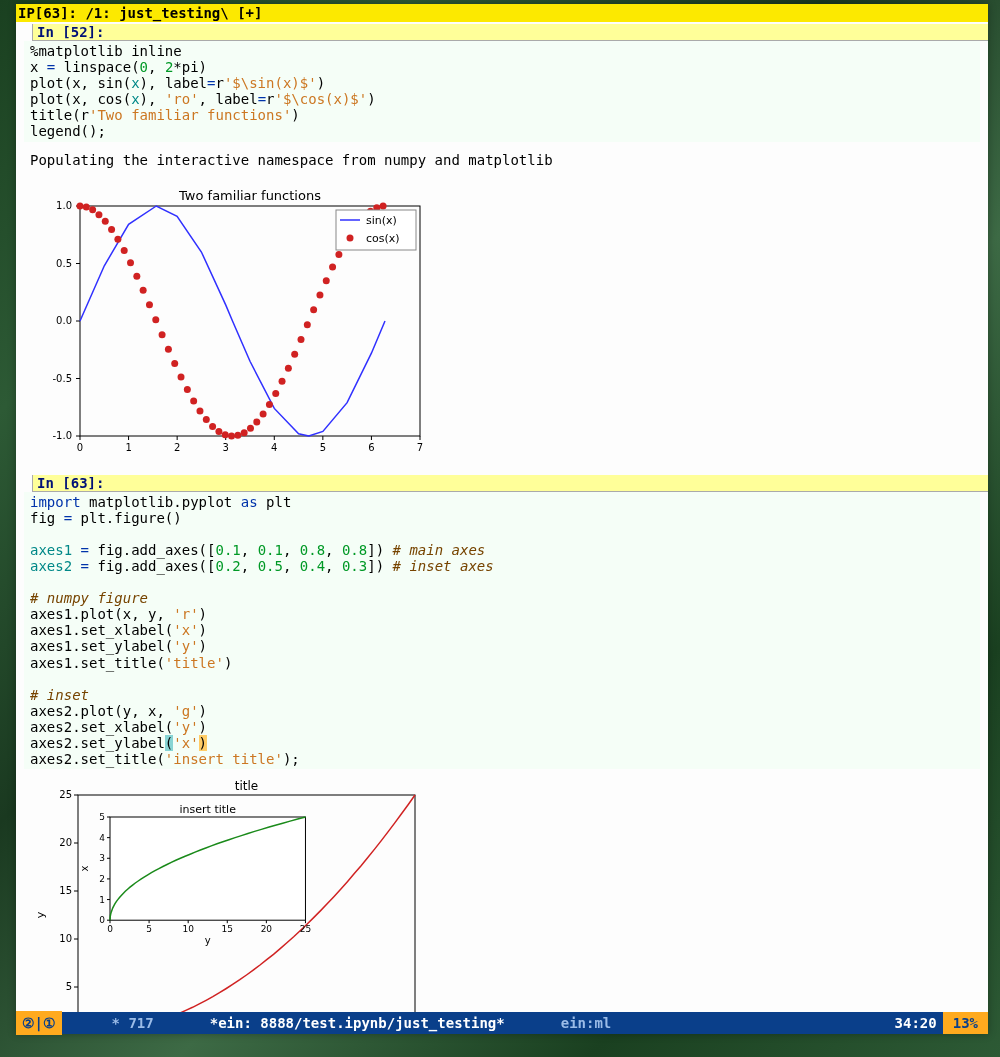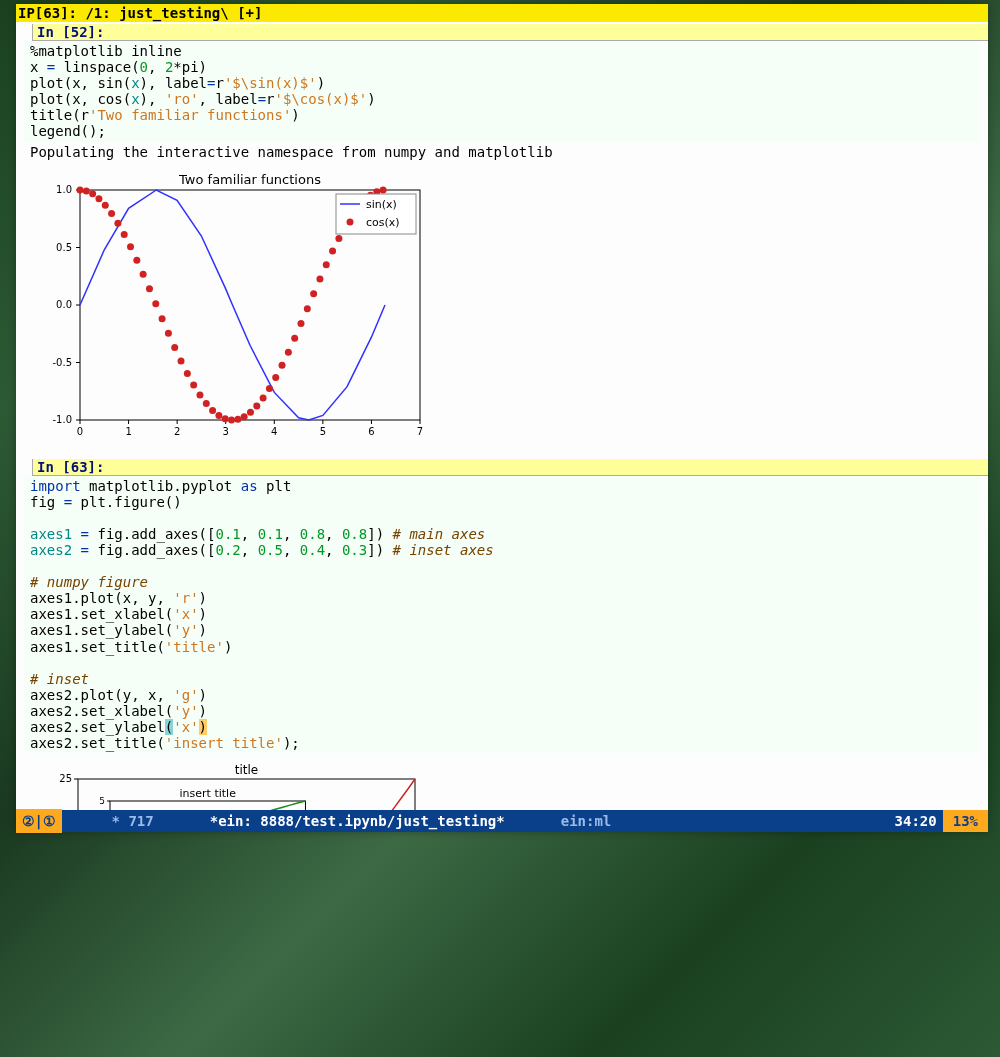--- a/index.html
+++ b/index.html
@@ -1,25 +1,25 @@
 <!DOCTYPE html>
 <html><head>
 <meta charset="utf-8">
 <style>
   * { margin: 0; padding: 0; box-sizing: border-box; }
   html, body { width: 1000px; height: 1057px; font-family: "DejaVu Sans Mono", Consolas, monospace; font-size: 14px; }
   body {
     background: linear-gradient(135deg, #1a4020 0%, #2d5a35 20%, #1a3920 40%, #3d6a45 60%, #1a4020 80%, #2d5a35 100%);
   }
-  .win { position: absolute; left: 16px; top: 4px; width: 972px; height: 828px; background: #d946ef; box-shadow: 0 0 8px rgba(0,0,0,.3); display:flex; flex-direction:column;}
+  .win { position: absolute; left: 16px; top: 4px; width: 972px; height: 1030px; background: #d946ef; box-shadow: 0 0 8px rgba(0,0,0,.3); display:flex; flex-direction:column;}
   .ribbon { background: #fce900; color:#000; height:18px; line-height:18px; padding:0 2px; font-weight:bold; font-size:14px; }
   .content { flex:1; overflow:hidden; background:#fdfdfd; display:flex; flex-direction:column; }
   .prompt-in { display:inline-block; background:#ffff99; border:1px solid #aaa; border-top:none; border-right:none; color:#001177; font-weight:bold; padding:0 4px; margin-left:16px; margin-top:2px; }
   .code-area { background:#f5fef7; padding:2px 6px 2px 6px; margin:0 8px; line-height:1.15em; white-space:pre; font-family: inherit; }
-  .output-text { padding:2px 6px; margin:0 8px; white-space:pre; }
+  .output-text { padding:2px 6px; margin:8px 8px; white-space:pre; }
   .chart-wrap { margin:8px 14px 14px 14px; }
   .statusbar { height:22px; background:#0a3f8a; color:#cfe3ff; display:flex; align-items:center; font-size:14px; font-weight:bold; }
   .sb-left { background:#ffaa1e; color:#0a3f8a; padding:12px 6px; height:100%; display:flex; align-items:center; font-weight:bold; }
   .sb-block { padding:0 6px;margin-left:44px; }
   .sb-right-block { margin-left:auto; display:flex; align-items:center; height:100%; }
   .sb-pct { background:#ffaa1e; color:#0a3f8a; padding:0 10px; height:100%; display:flex; align-items:center; }
 
   
   .c-green { color:#009926; }
   .c-orange { color:#cc7722; }

